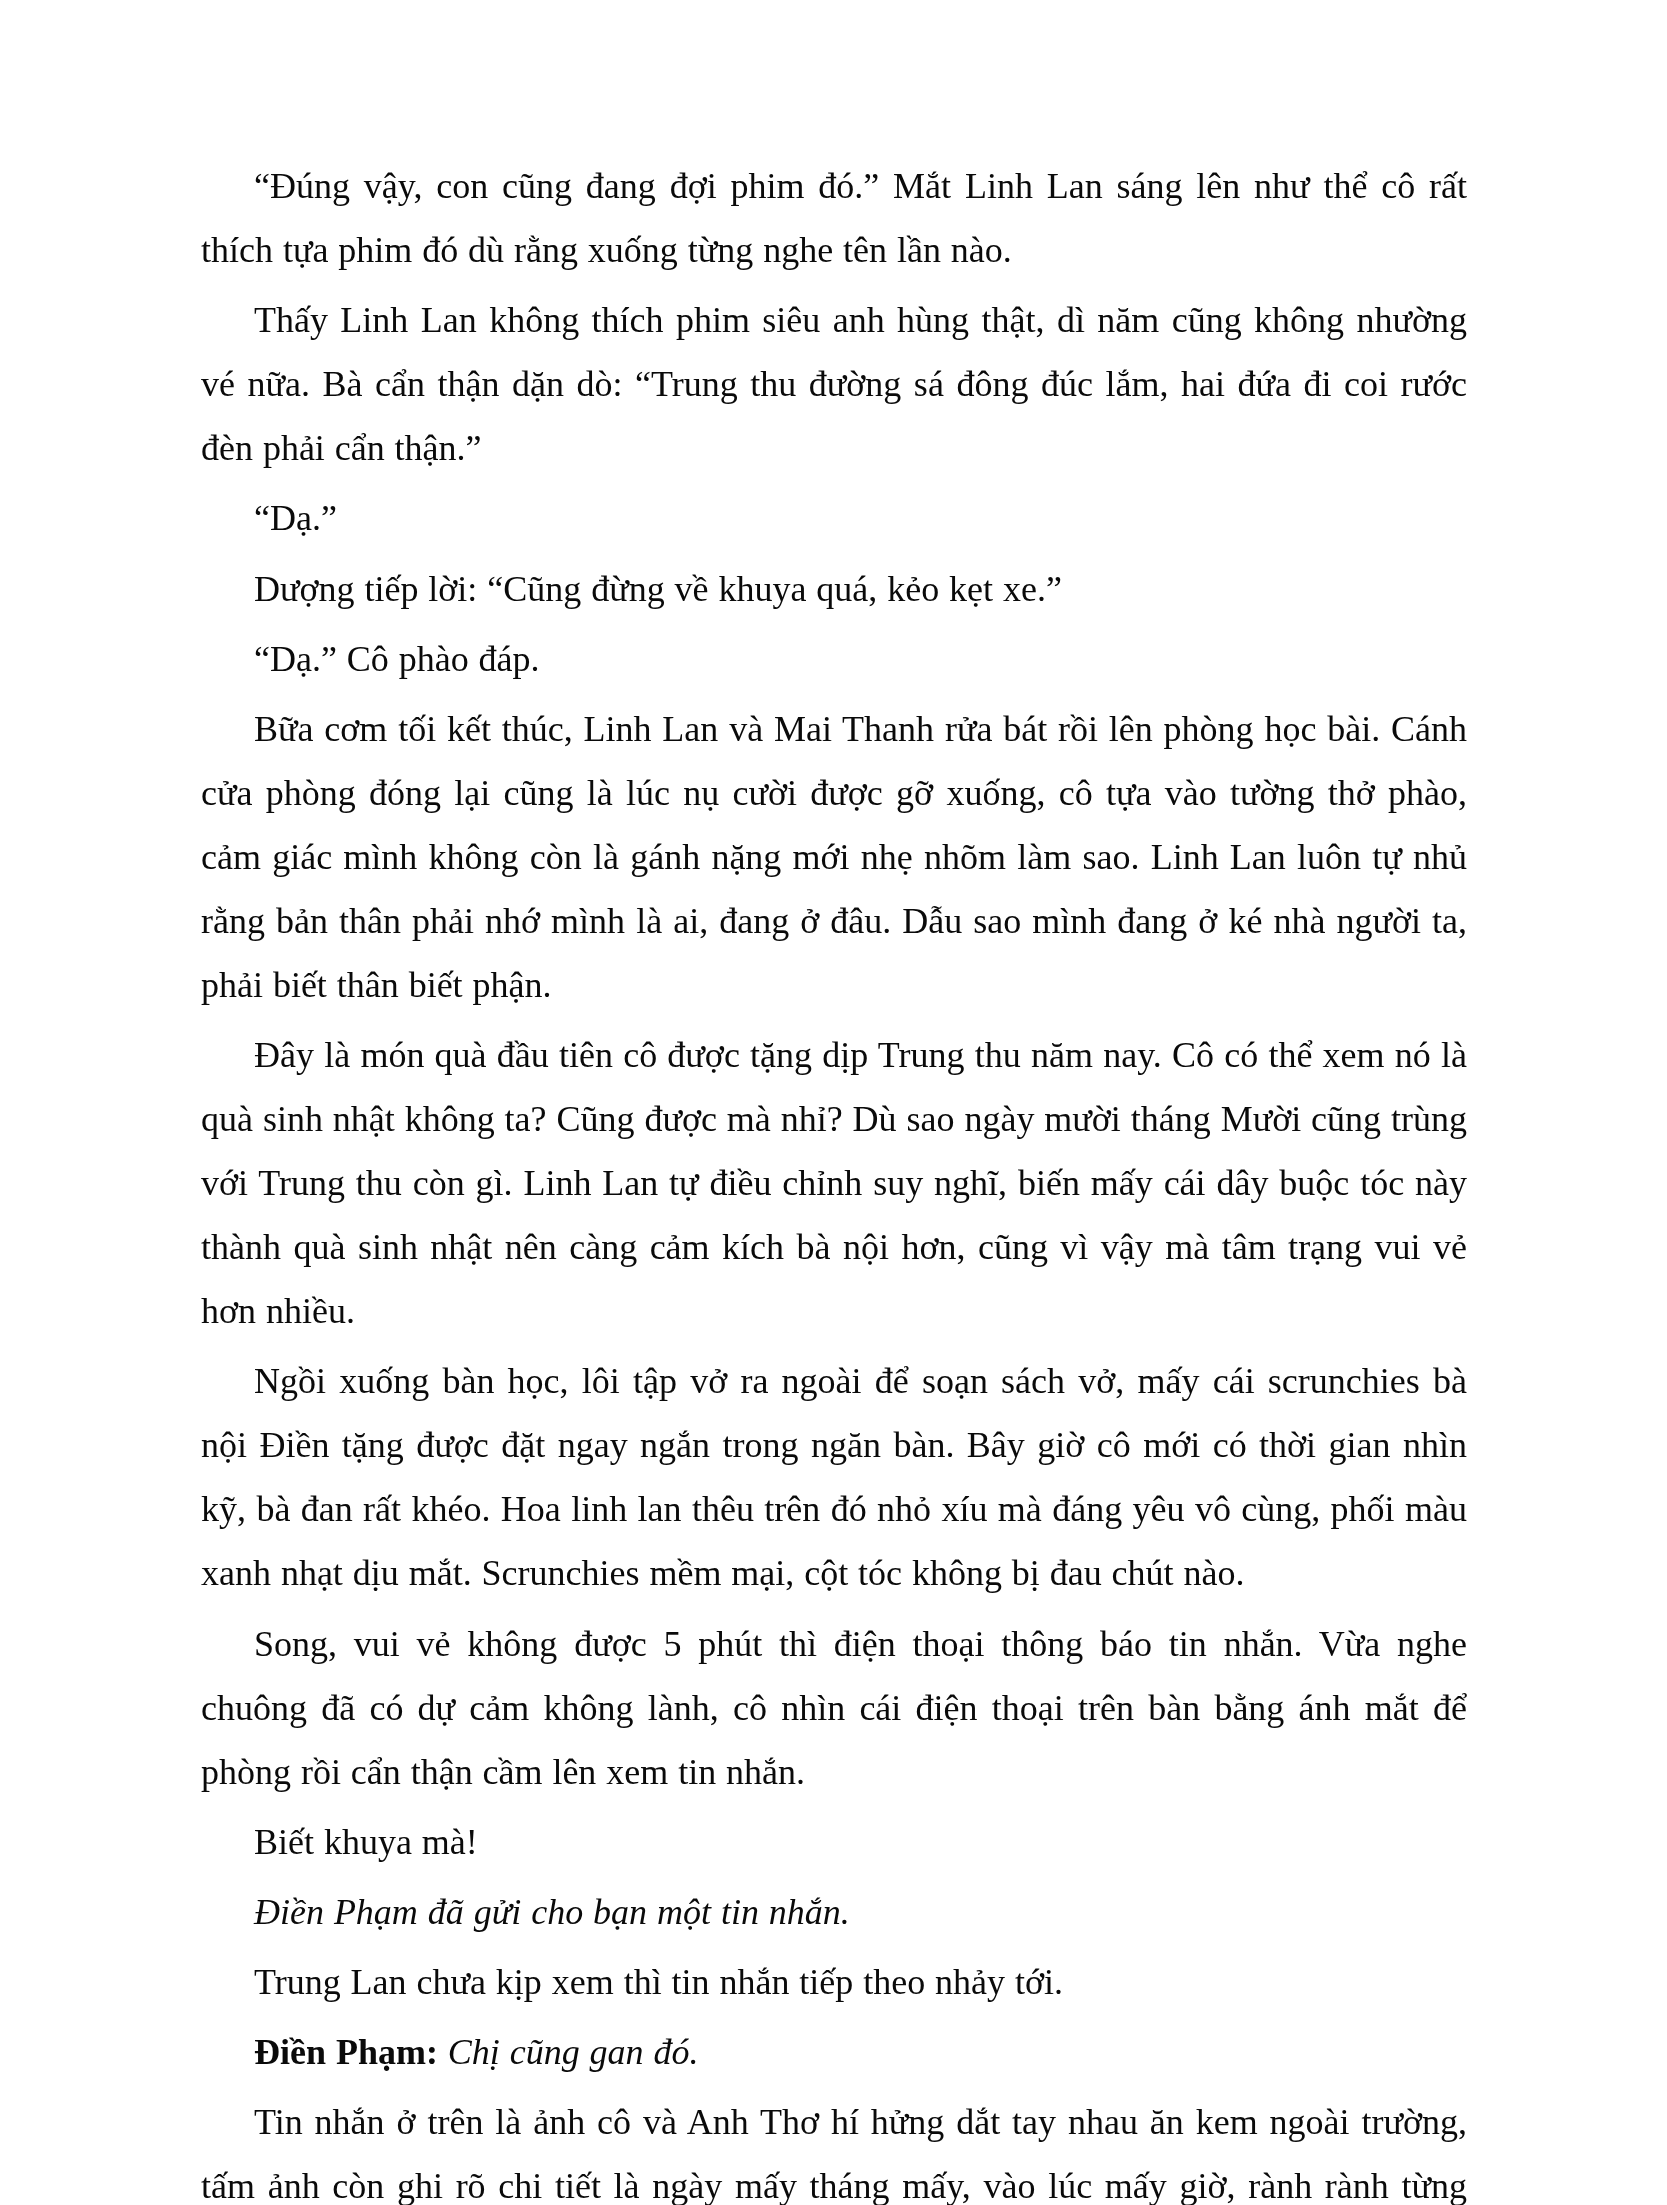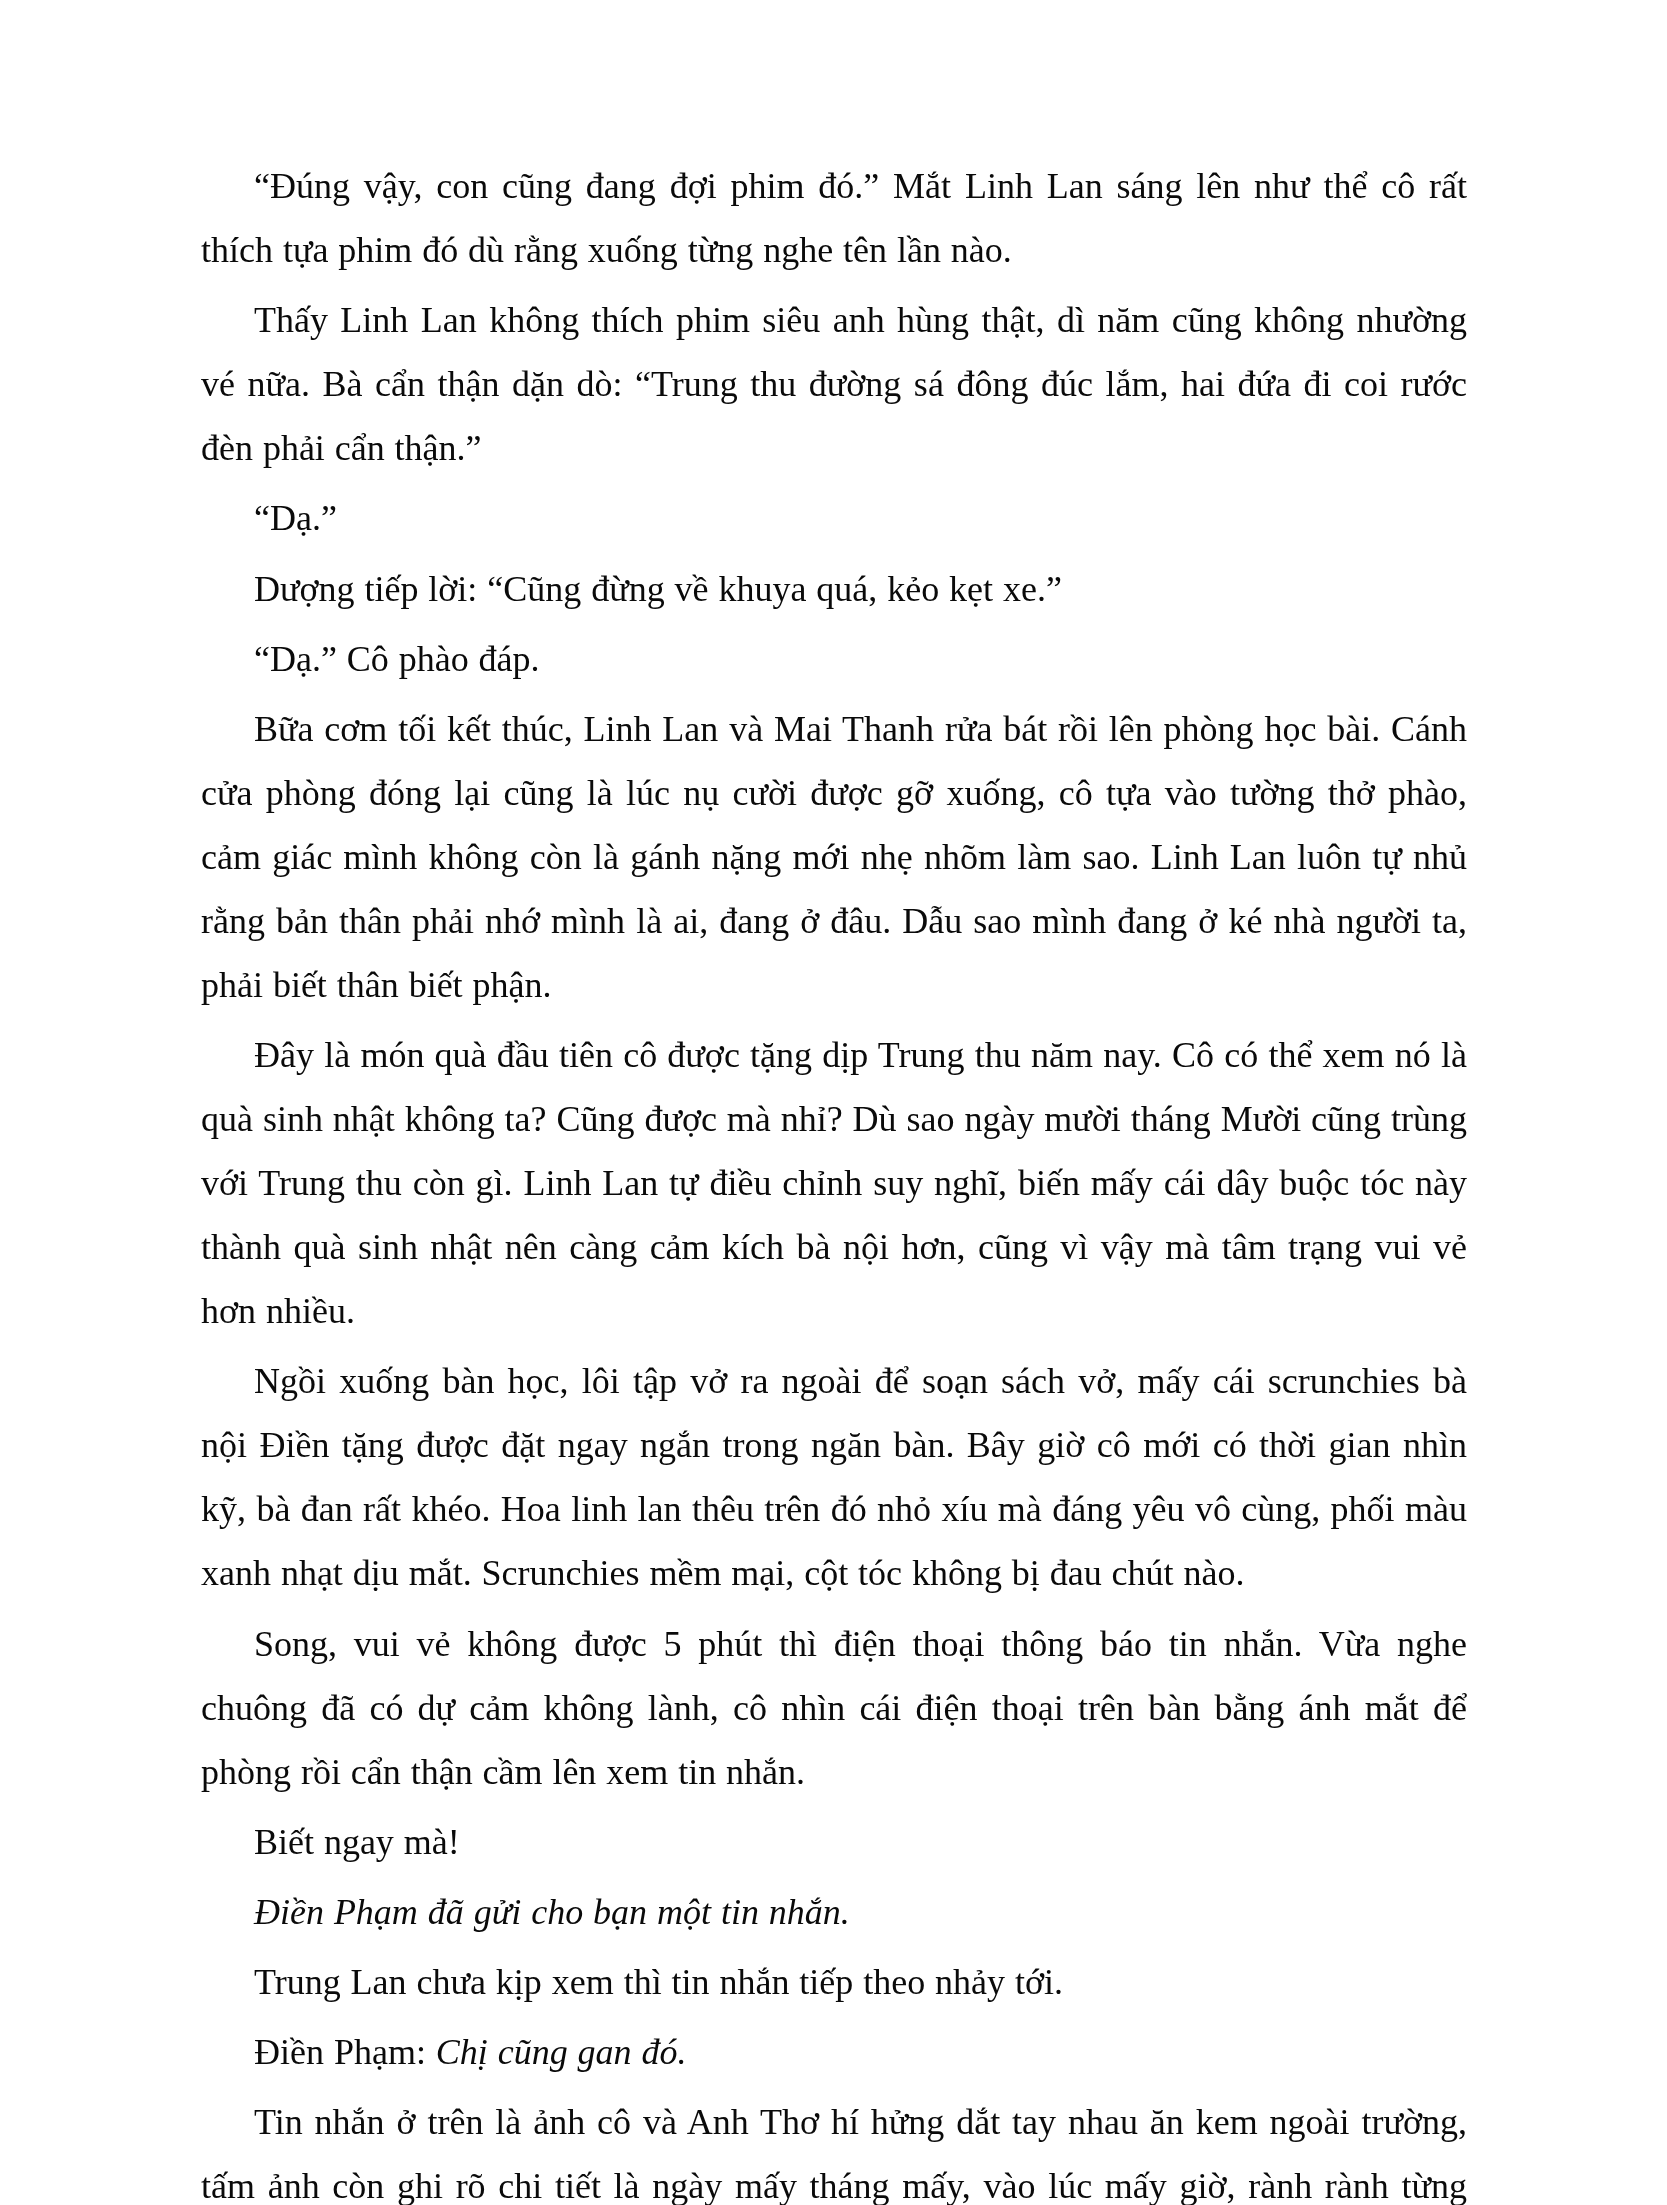--- a/index.html
+++ b/index.html
@@ -32,21 +32,21 @@
     word-spacing: 0.9px;
   }
   .text-block p {
     margin: 0 0 6.2px 0;
     text-indent: 53px;
   }
   .text-block p.italic {
     font-style: italic;
   }
   .text-block p strong.lead {
-    font-weight: normal;
+    font-weight: bold;
     font-style: normal;
   }
   .text-block p span.it {
     font-style: italic;
   }
 </style>
 </head>
 <body>
 
 <div class="page">
@@ -55,21 +55,21 @@
 
   <p>“Đúng vậy, con cũng đang đợi phim đó.” Mắt Linh Lan sáng lên như thể cô rất thích tựa phim đó dù rằng xuống từng nghe tên lần nào.</p>
       <p>Thấy Linh Lan không thích phim siêu anh hùng thật, dì năm cũng không nhường vé nữa. Bà cẩn thận dặn dò: “Trung thu đường sá đông đúc lắm, hai đứa đi coi rước đèn phải cẩn thận.”</p>
       <p>“Dạ.”</p>
       <p>Dượng tiếp lời: “Cũng đừng về khuya quá, kẻo kẹt xe.”</p>
       <p>“Dạ.” Cô phào đáp.</p>
       <p>Bữa cơm tối kết thúc, Linh Lan và Mai Thanh rửa bát rồi lên phòng học bài. Cánh cửa phòng đóng lại cũng là lúc nụ cười được gỡ xuống, cô tựa vào tường thở phào, cảm giác mình không còn là gánh nặng mới nhẹ nhõm làm sao. Linh Lan luôn tự nhủ rằng bản thân phải nhớ mình là ai, đang ở đâu. Dẫu sao mình đang ở ké nhà người ta, phải biết thân biết phận.</p>
       <p>Đây là món quà đầu tiên cô được tặng dịp Trung thu năm nay. Cô có thể xem nó là quà sinh nhật không ta? Cũng được mà nhỉ? Dù sao ngày mười tháng Mười cũng trùng với Trung thu còn gì. Linh Lan tự điều chỉnh suy nghĩ, biến mấy cái dây buộc tóc này thành quà sinh nhật nên càng cảm kích bà nội hơn, cũng vì vậy mà tâm trạng vui vẻ hơn nhiều.</p>
       <p>Ngồi xuống bàn học, lôi tập vở ra ngoài để soạn sách vở, mấy cái scrunchies bà nội Điền tặng được đặt ngay ngắn trong ngăn bàn. Bây giờ cô mới có thời gian nhìn kỹ, bà đan rất khéo. Hoa linh lan thêu trên đó nhỏ xíu mà đáng yêu vô cùng, phối màu xanh nhạt dịu mắt. Scrunchies mềm mại, cột tóc không bị đau chút nào.</p>
       <p>Song, vui vẻ không được 5 phút thì điện thoại thông báo tin nhắn. Vừa nghe chuông đã có dự cảm không lành, cô nhìn cái điện thoại trên bàn bằng ánh mắt để phòng rồi cẩn thận cầm lên xem tin nhắn.</p>
-      <p>Biết ngay mà!</p>
+      <p>Biết khuya mà!</p>
       <p class="italic">Điền Phạm đã gửi cho bạn một tin nhắn.</p>
       <p>Trung Lan chưa kịp xem thì tin nhắn tiếp theo nhảy tới.</p>
       <p><strong class="lead">Điền Phạm:</strong><span class="it"> Chị cũng gan đó.</span></p>
       <p>Tin nhắn ở trên là ảnh cô và Anh Thơ hí hửng dắt tay nhau ăn kem ngoài trường, tấm ảnh còn ghi rõ chi tiết là ngày mấy tháng mấy, vào lúc mấy giờ, rành rành từng giây phút một. Mặt Linh Lan trắng bệch, tay thoăn thoắt gõ vào màn hình.</p>
     </main>
 
 </div>
 
 
 </body></html>

